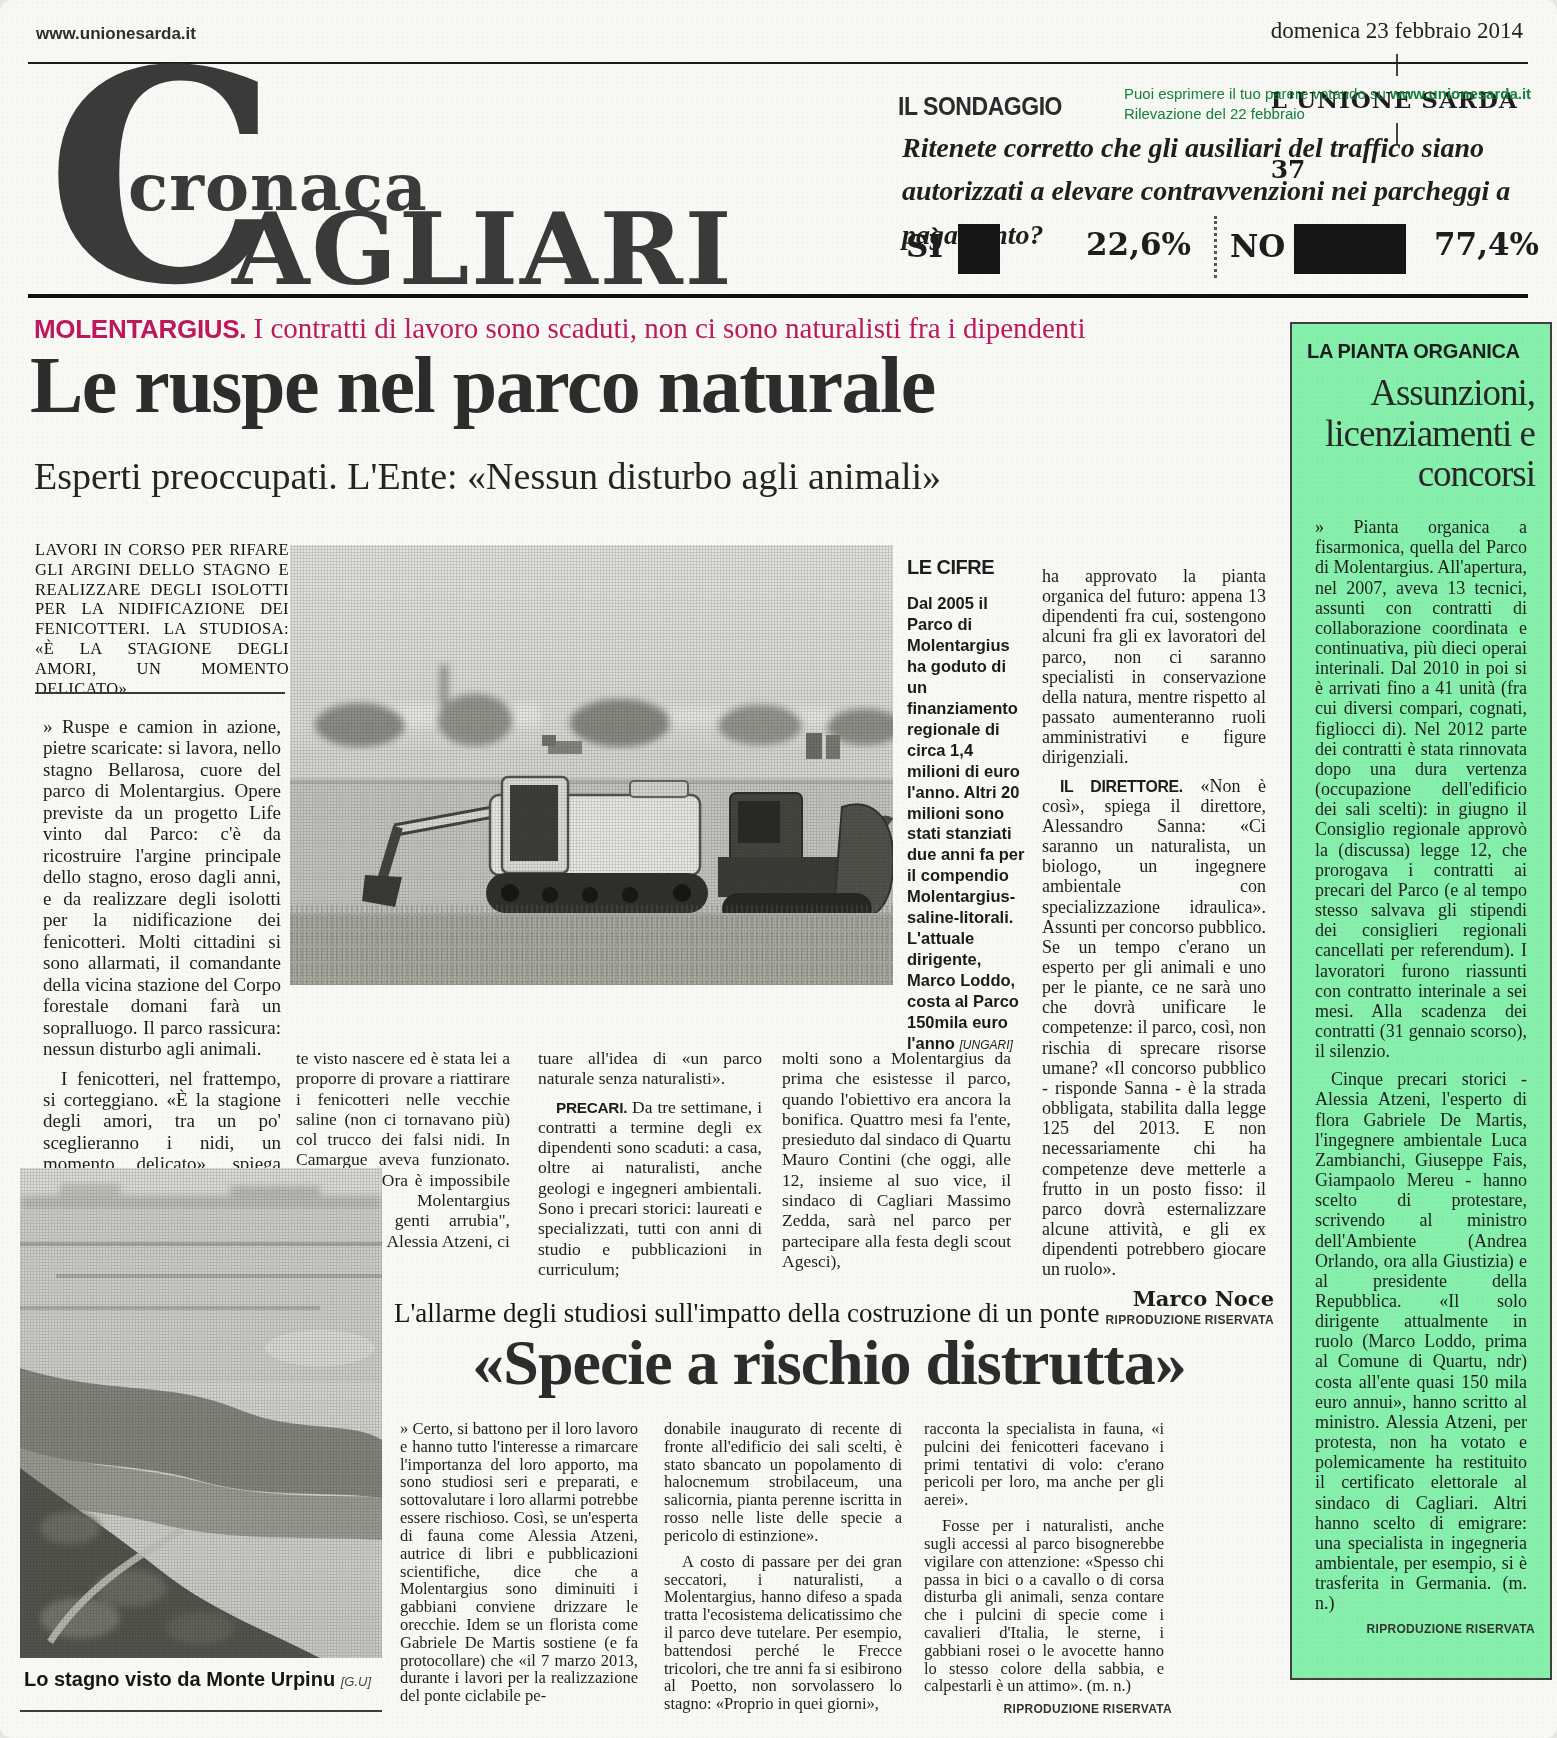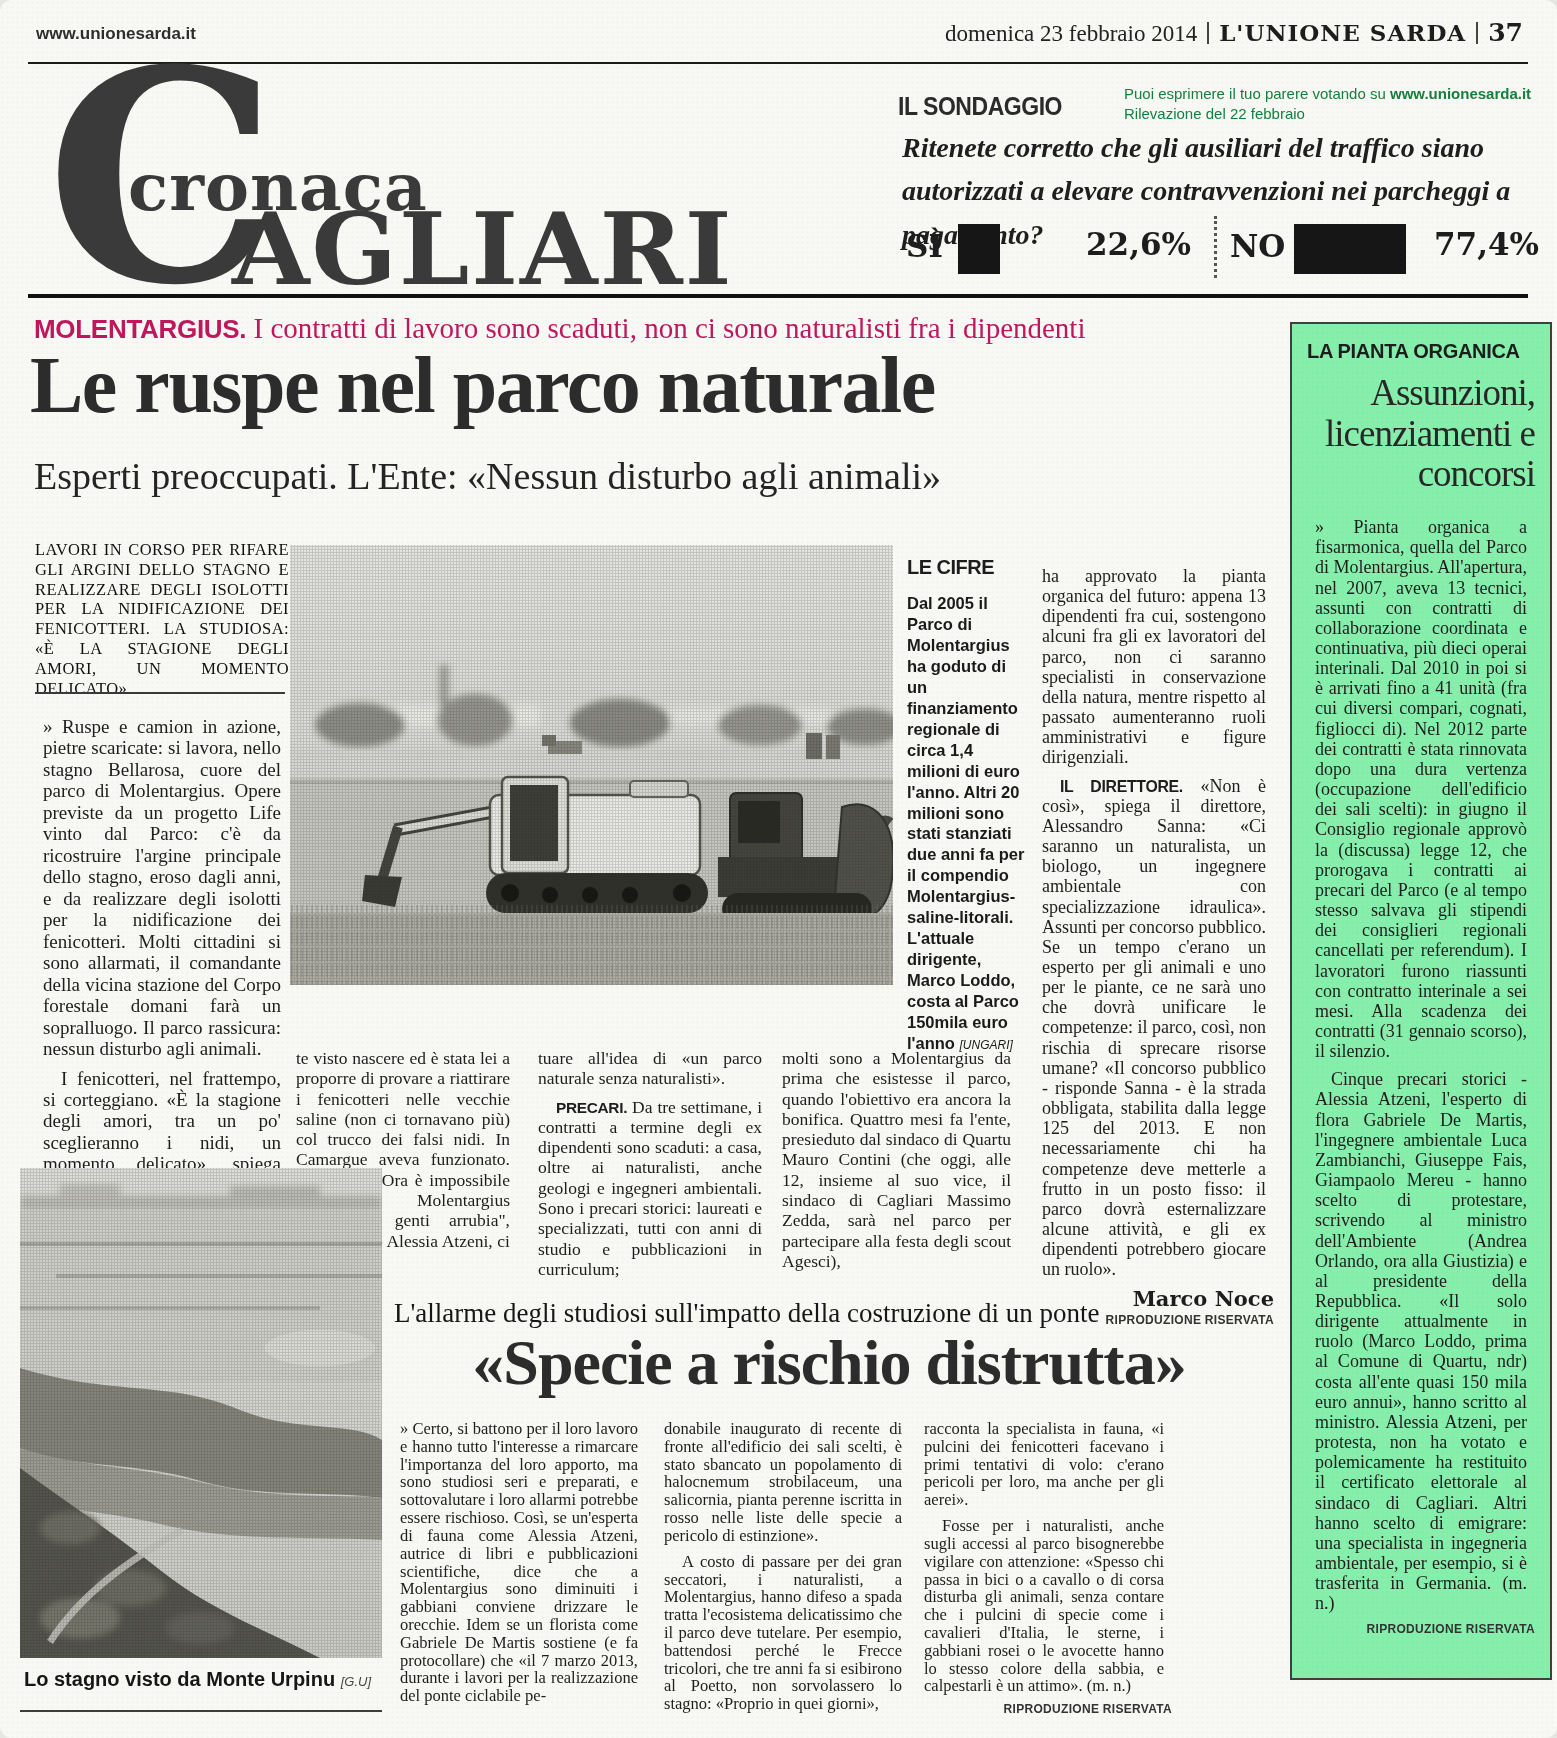--- a/index.html
+++ b/index.html
@@ -3,21 +3,21 @@
 <meta charset="utf-8">
 <style>
   html,body { margin:0; padding:0; background:#e6e6e3; }
   .page { position:relative; width:1557px; height:1738px; background:#f8f8f5;
           overflow:hidden; color:#1d1d1d; font-family:"Liberation Serif", serif;border-radius:12px; }
   .abs { position:absolute; }
 
   
   #hdr-site { top:24px; left:36px; font-family:"Liberation Sans",sans-serif;
               font-weight:700; font-size:17px; color:#2e2e2e; }
-  #hdr-right { top:18px; right:34px; display:flex; align-items:baseline; gap:10px; }
+  #hdr-right { top:18px; right:34px; display:flex; align-items:baseline; gap:10px;flex-direction:column; }
   .hdr-date { font-size:23px; color:#222; }
   .hdr-sep { width:2px; height:22px; background:#444; align-self:center; }
   .hdr-paper { font-family:"DejaVu Serif",serif; font-weight:700; font-size:23px; letter-spacing:1px; }
   .hdr-page { font-family:"DejaVu Serif",serif; font-weight:700; font-size:25px; }
   #rule-header { top:62px; left:28px; width:1500px; height:2px; background:#1b1b1b; }
 
   
   .mast { font-family:"DejaVu Serif",serif; font-weight:700; color:#3a3a3a; }
   #mast-c { top:70px; left:46px; font-size:292px; line-height:0.74; letter-spacing:-6px; }
   #mast-cronaca { top:148px; left:128px; font-size:66px; letter-spacing:1px; }

